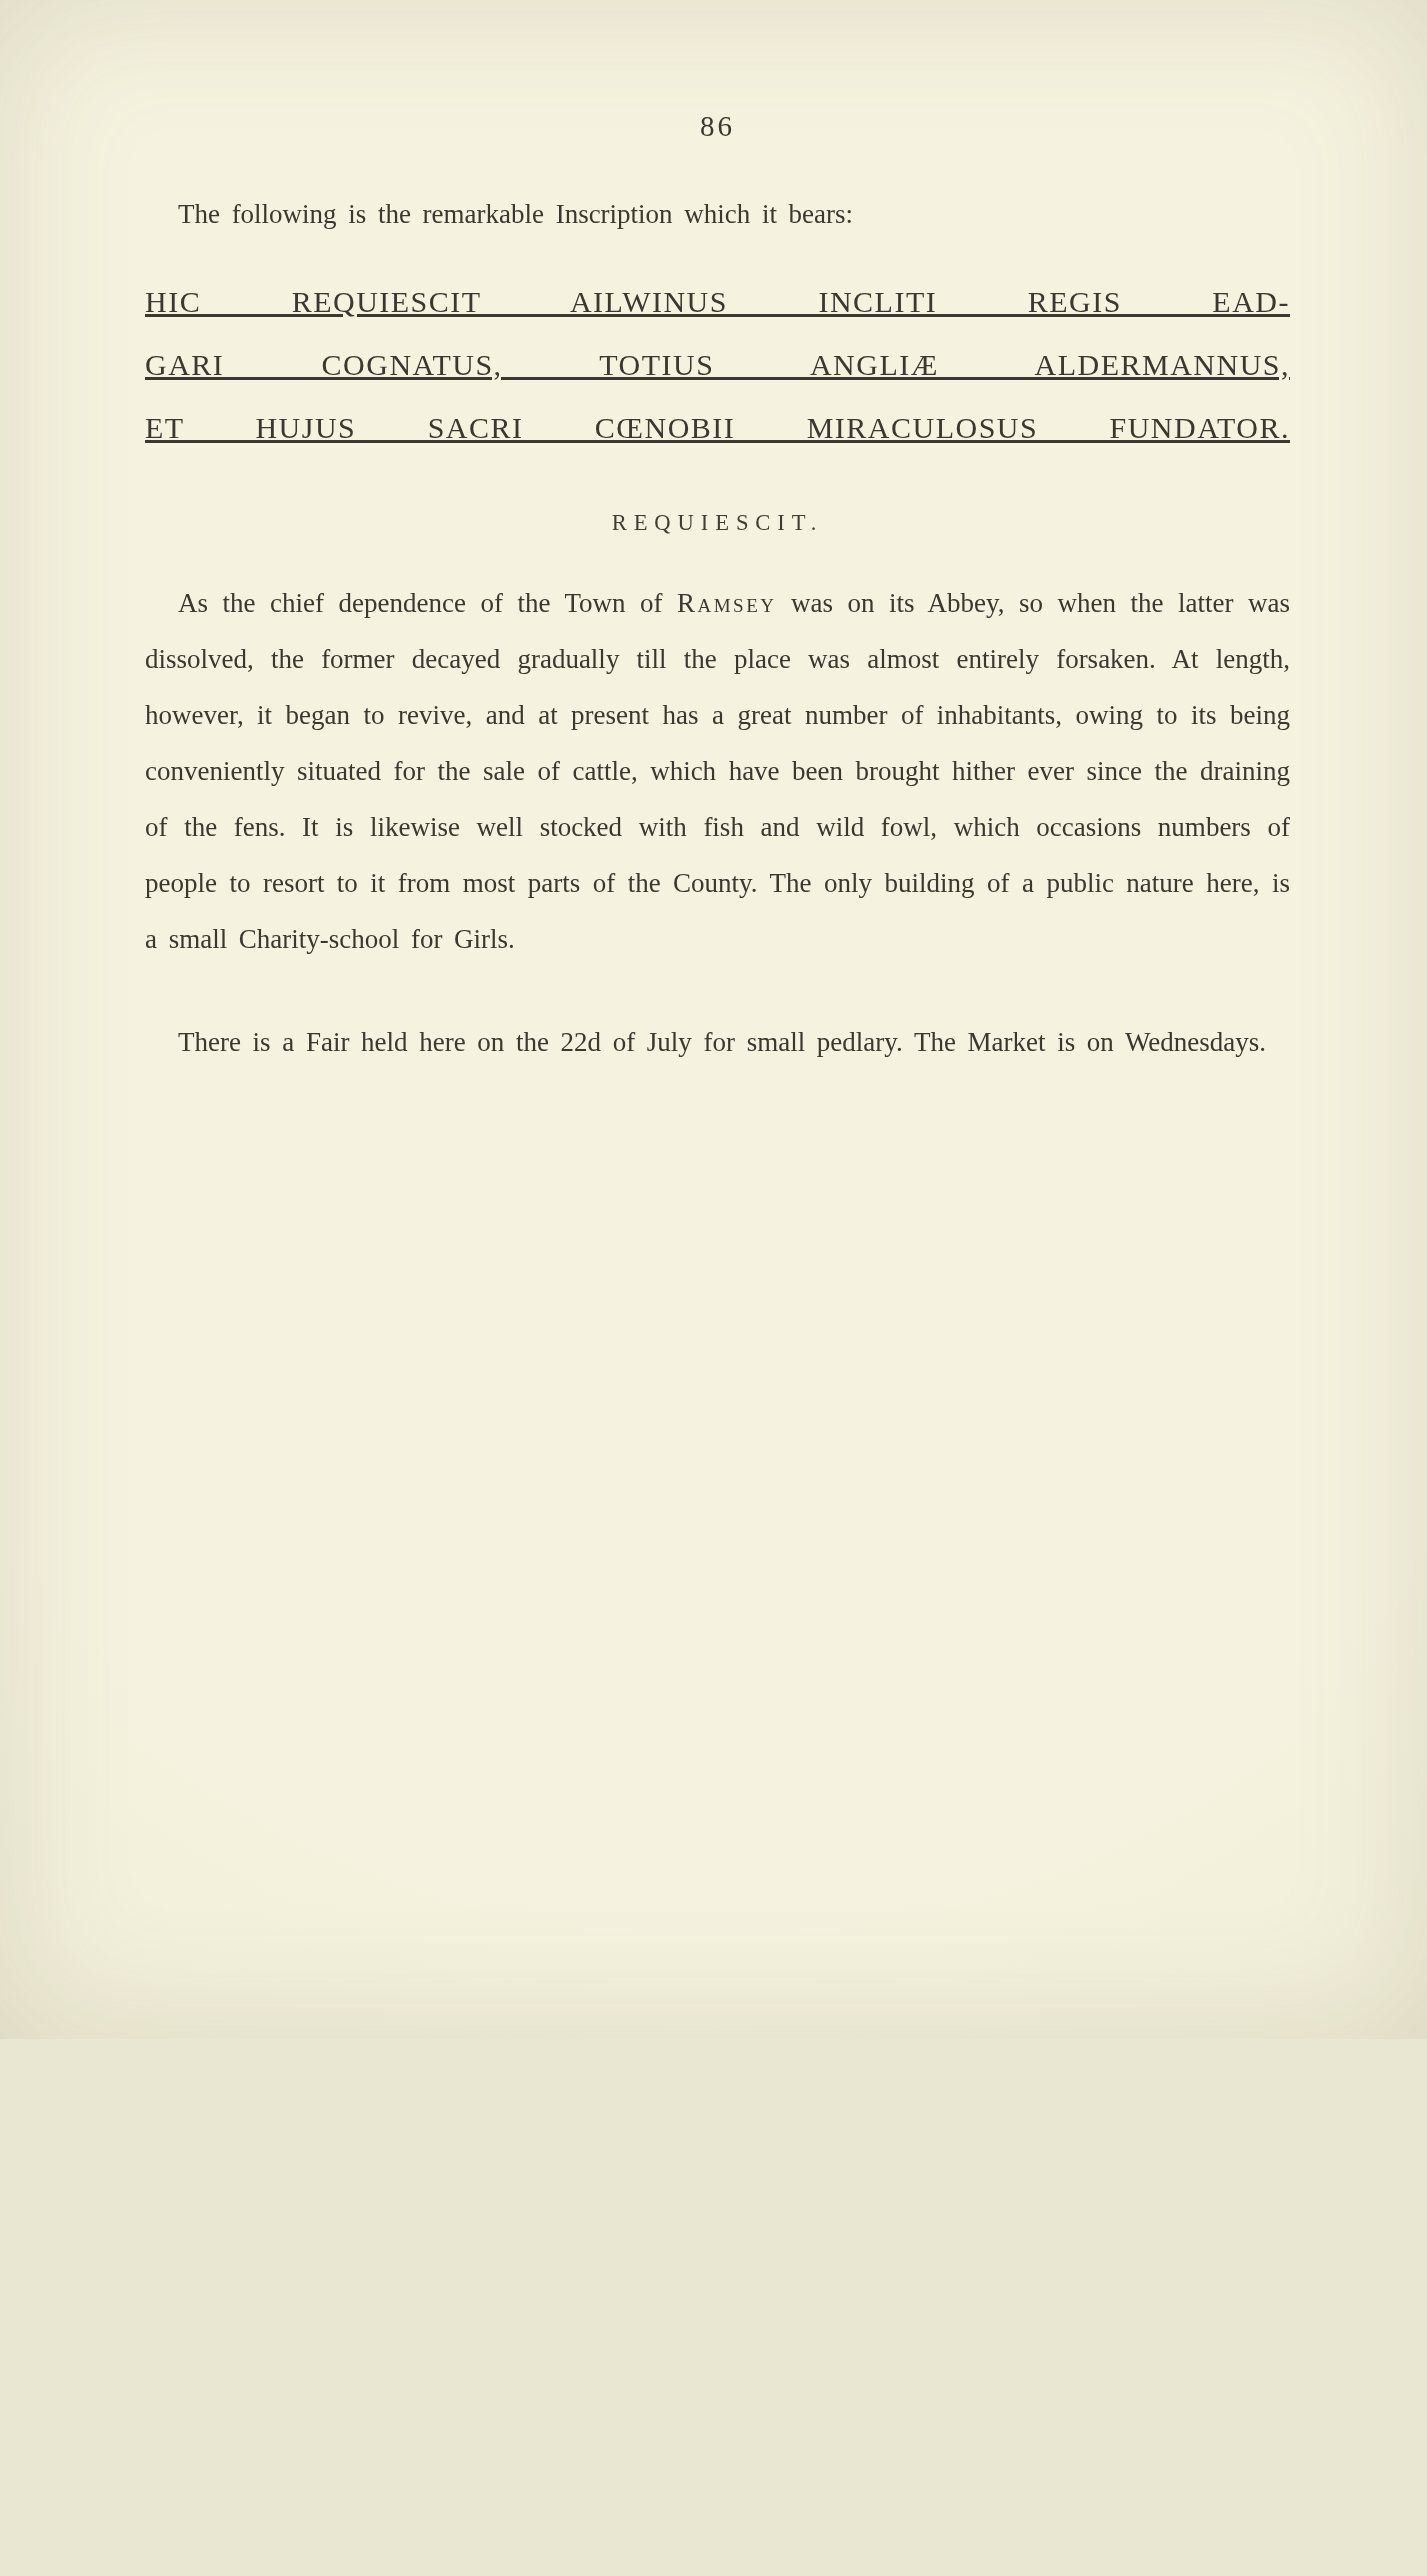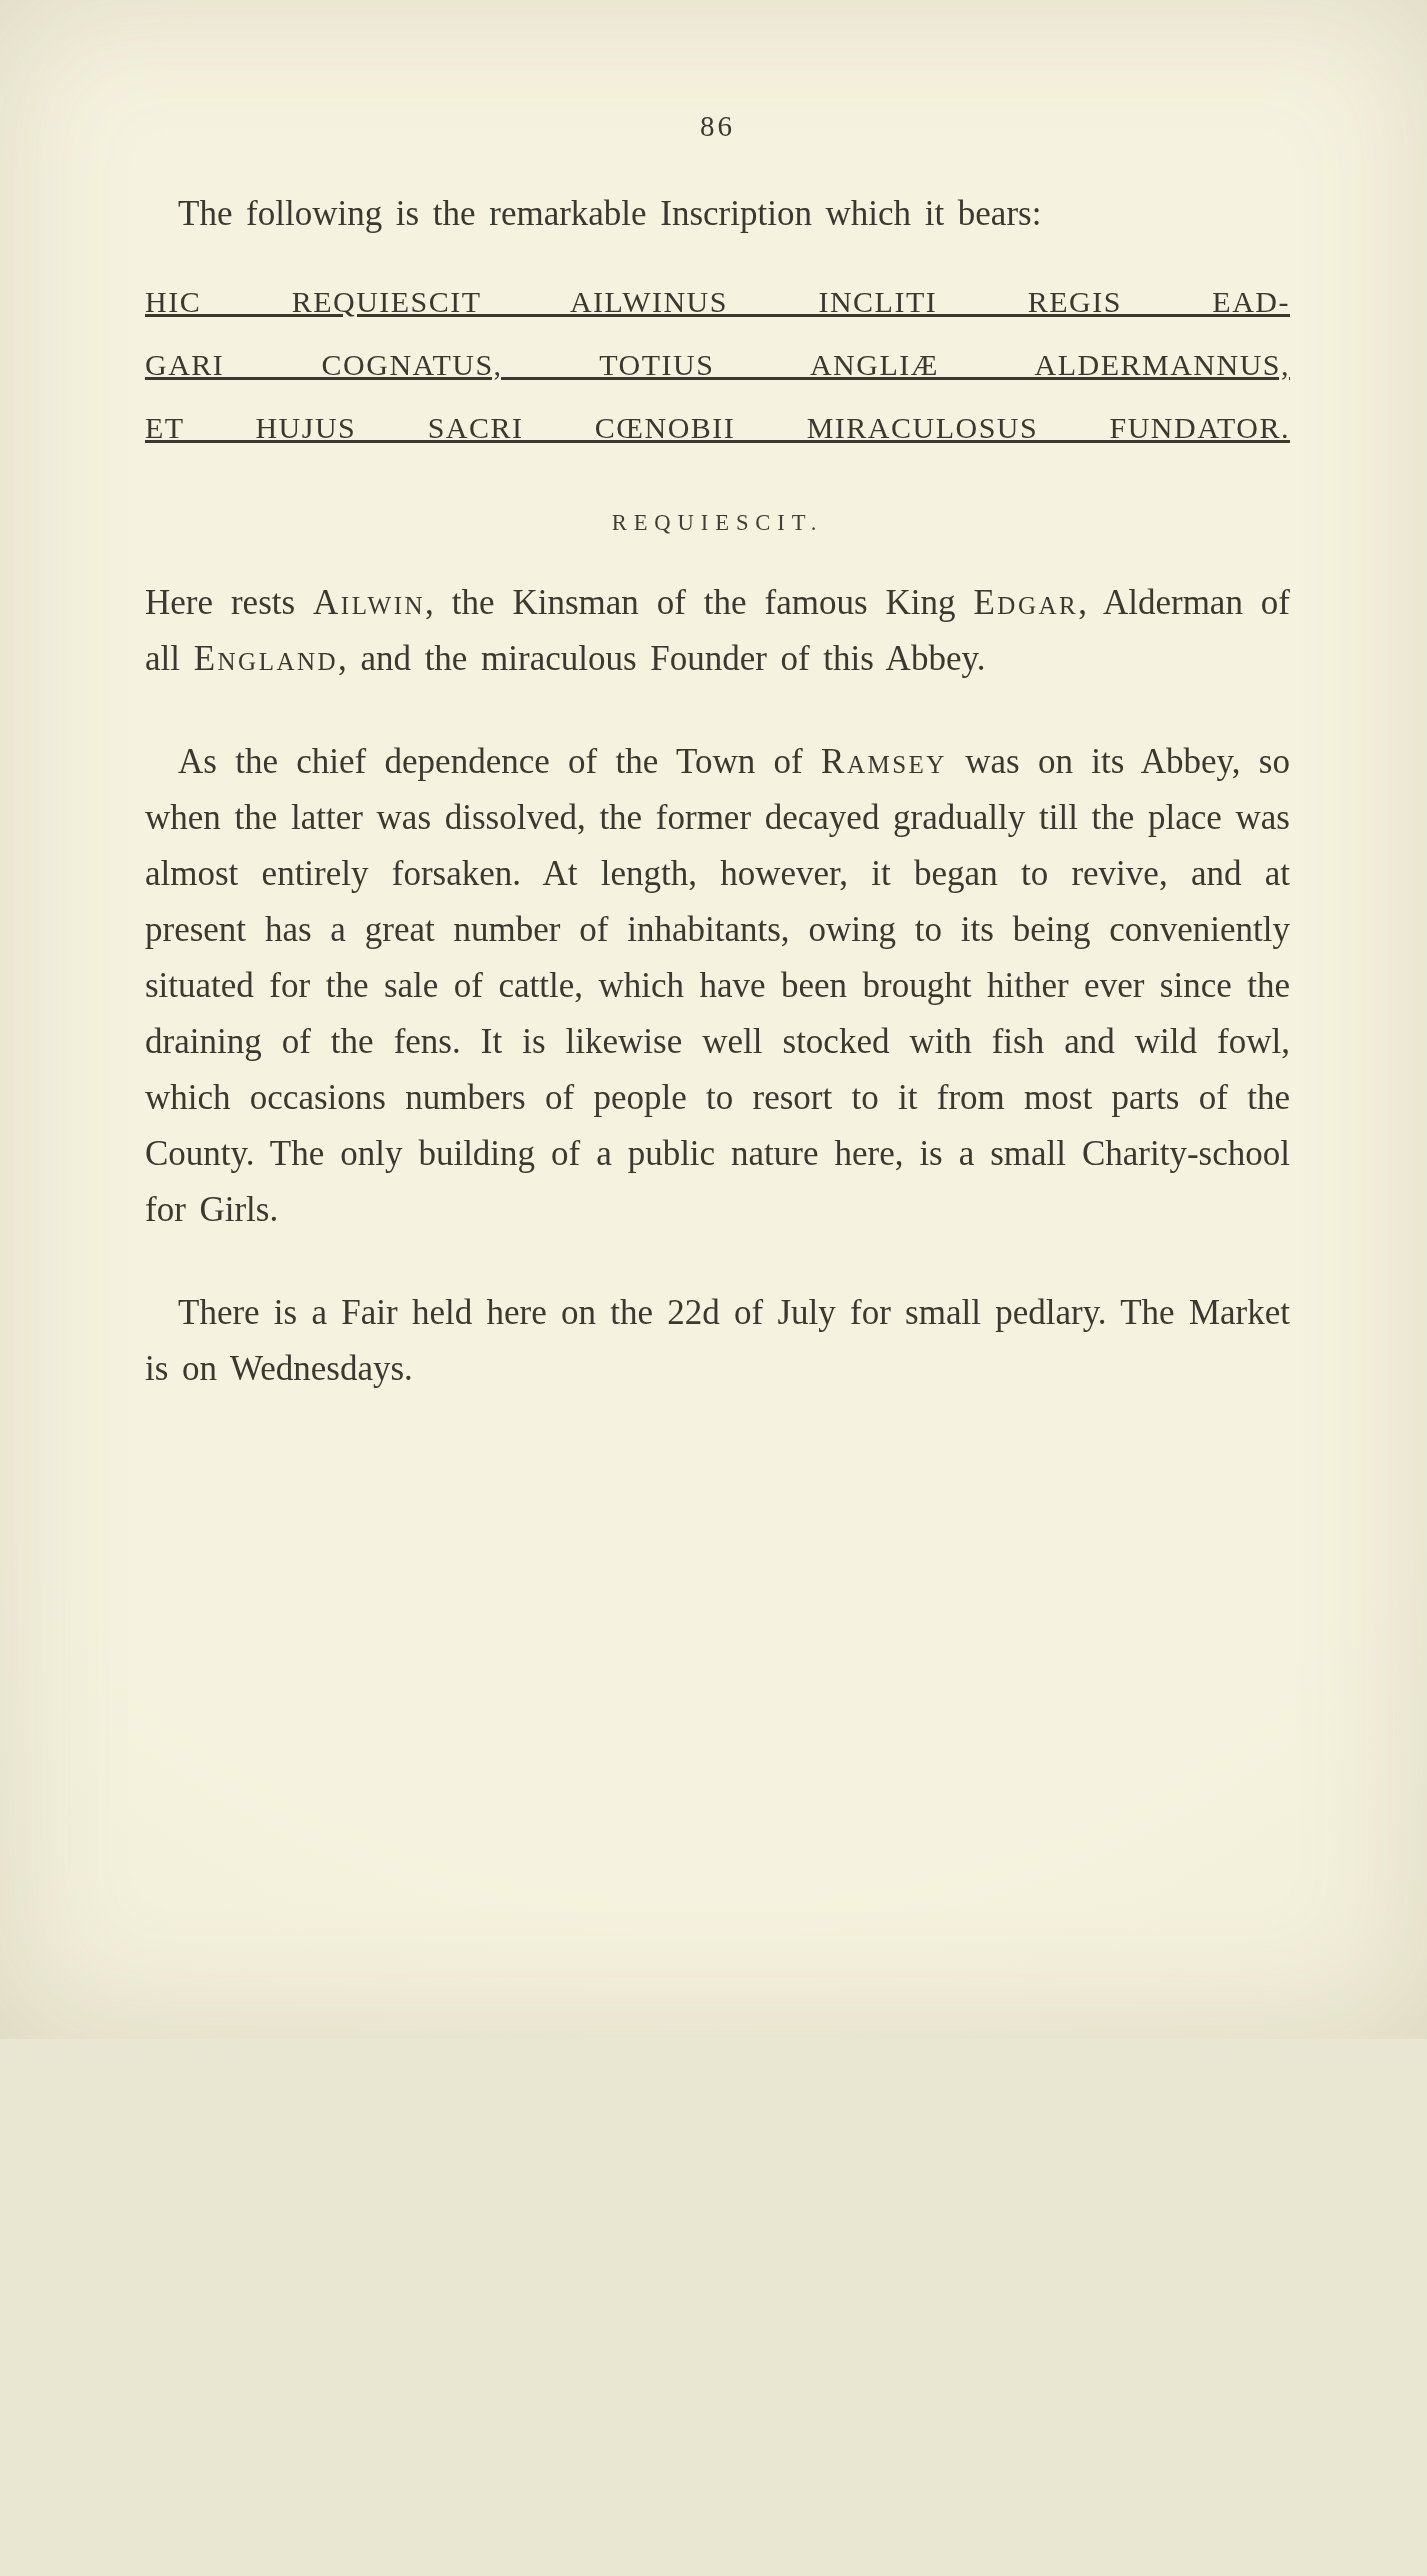--- a/index.html
+++ b/index.html
@@ -24,21 +24,21 @@
   .page-number {
     text-align: center;
     font-size: 29px;
     letter-spacing: 2.9px;
     margin: 0 0 43px 0;
   }
   p {
     margin: 0;
   }
   .body-text {
-    font-size: 35px;
+    font-size: 27px;
     line-height: 56px;
     text-align: justify;
     word-spacing: 4.9px;
   }
   .indent {
     text-indent: 33px;
   }
   .intro {
     margin-bottom: 17.7px;
   }
@@ -82,21 +82,20 @@
   <p class="body-text intro indent">The following is the remarkable Inscription which it bears:</p>
 
   <div class="inscription">
     <div class="inscription-line">HIC REQUIESCIT AILWINUS INCLITI REGIS EAD-</div>
     <div class="inscription-line">GARI COGNATUS, TOTIUS ANGLIÆ ALDERMANNUS,</div>
     <div class="inscription-line">ET HUJUS SACRI CŒNOBII MIRACULOSUS FUNDATOR.</div>
   </div>
 
   <div class="translation-heading">REQUIESCIT.</div>
 
-  <p class="body-text para"><span>Here rests </span><span class="sc">Ailwin</span><span>, the Kinsman of the famous King </span><span class="sc">Edgar</span><span>, Alderman of all </span><span class="sc">England</span><span>, and the miraculous Founder of this Abbey.</span></p>
 
 
   <p class="body-text para indent"><span>As the chief dependence of the Town of </span><span class="sc">Ramsey</span><span> was on its Abbey, so when the latter was dissolved, the former decayed gradually till the place was almost entirely forsaken. At length, however, it began to revive, and at present has a great number of inhabitants, owing to its being conveniently situated for the sale of cattle, which have been brought hither ever since the draining of the fens. It is likewise well stocked with fish and wild fowl, which occasions numbers of people to resort to it from most parts of the County. The only building of a public nature here, is a small Charity-school for Girls.</span></p>
 
   <p class="body-text para indent">There is a Fair held here on the 22d of July for small pedlary. The Market is on Wednesdays.</p>
 
 </div>
 
 
 </body></html>

